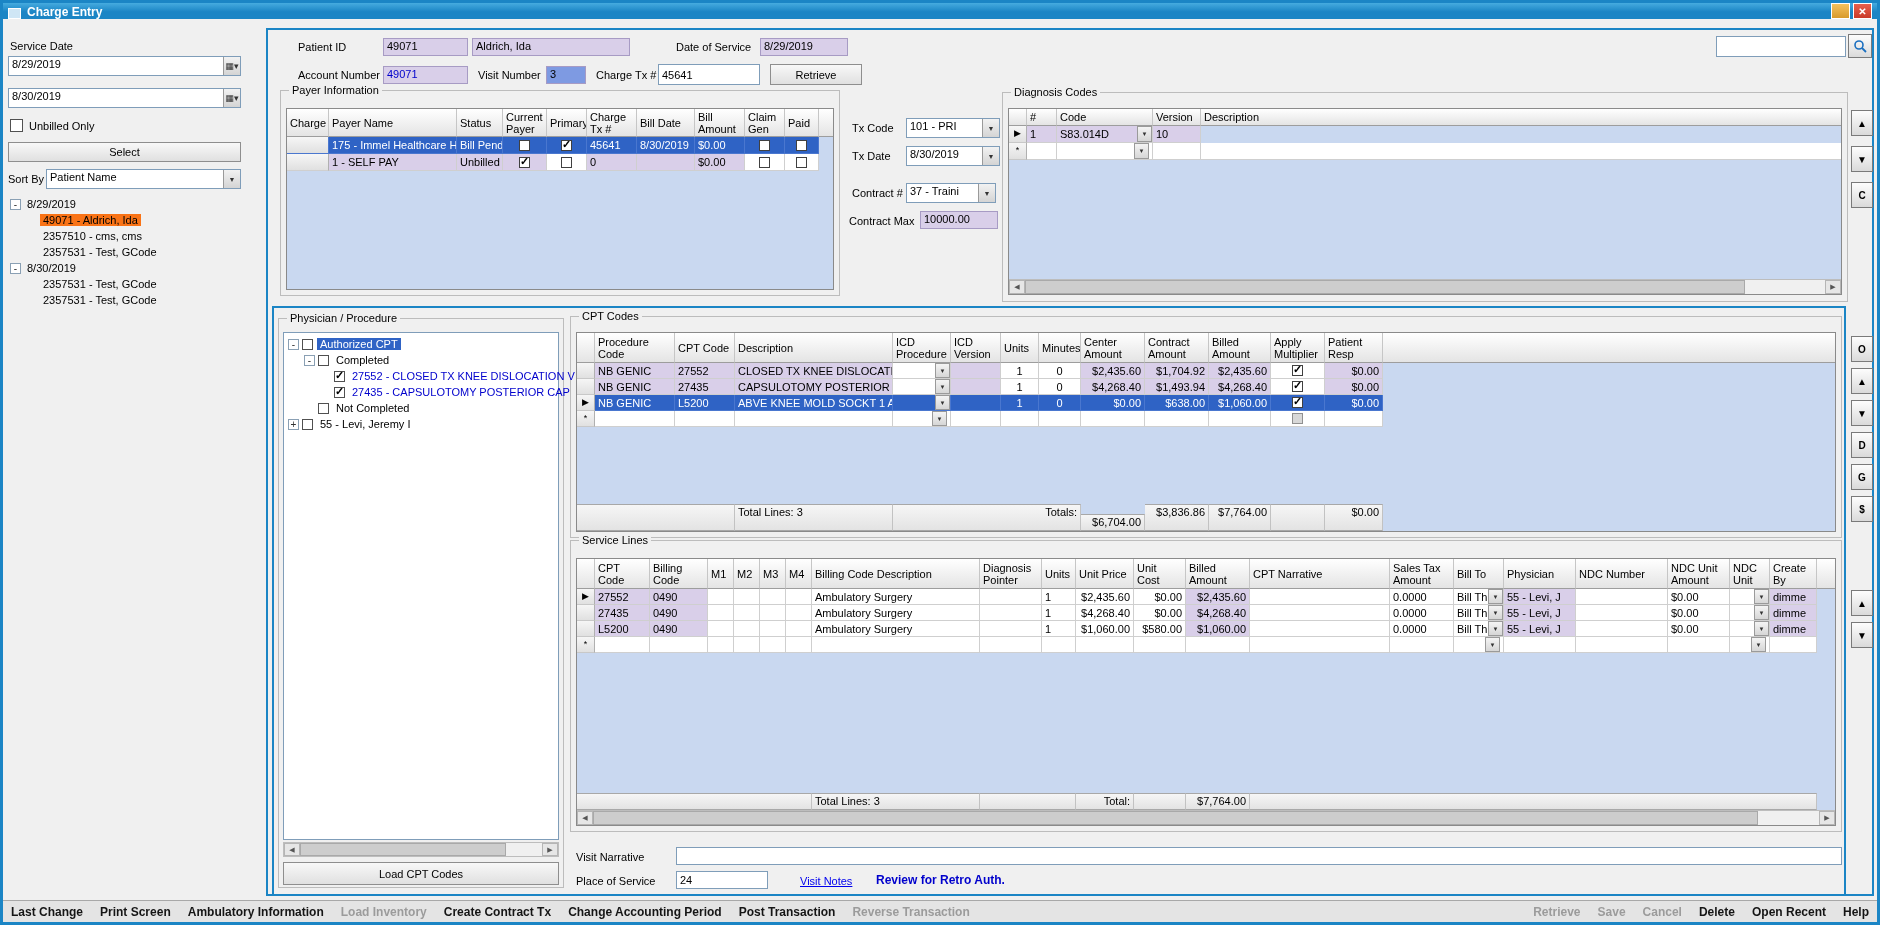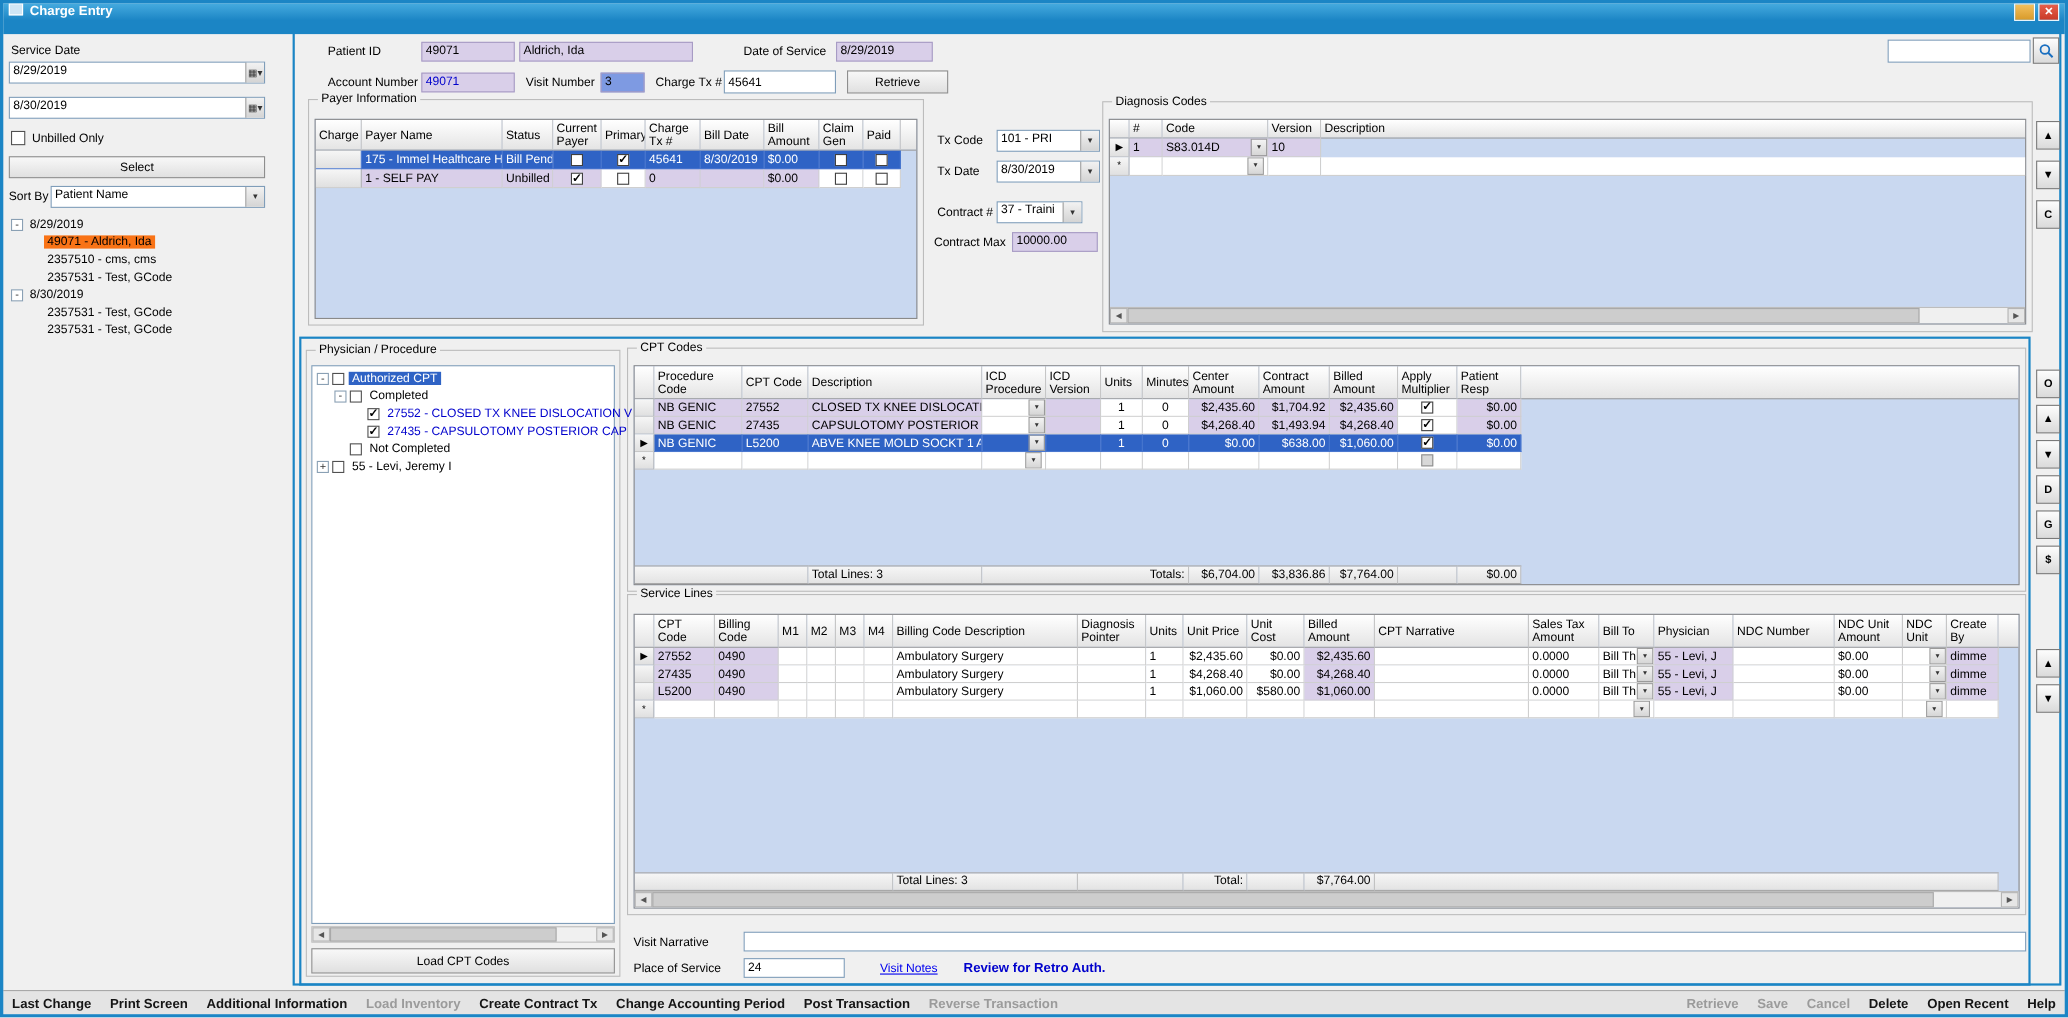--- a/index.html
+++ b/index.html
@@ -1,19 +1,19 @@
 <!DOCTYPE html>
 <html><head>
 <meta charset="utf-8">
 <style>
 *{margin:0;padding:0;box-sizing:border-box}
 html,body{width:1880px;height:925px}
 body{font-family:"Liberation Sans",sans-serif;font-size:11px;background:#f0f0f0;position:relative;overflow:hidden;color:#000}
 .frame{position:absolute;inset:0;border:3px solid #1b85c5;pointer-events:none;z-index:60}
-.titlebar{position:absolute;left:3px;top:3px;right:3px;height:28px;background:linear-gradient(#46abdf,#1b85c5 55%,#1b85c5);display:flex;align-items:flex-start;color:#fff;font-weight:bold;font-size:12px;padding:0 5px;z-index:55}
+.titlebar{position:absolute;left:3px;top:3px;right:3px;height:16px;background:linear-gradient(#46abdf,#1b85c5 55%,#1b85c5);display:flex;align-items:flex-end;color:#fff;font-weight:bold;font-size:12px;padding:0 5px;z-index:55}
 .tb-icon{width:13px;height:11px;border:1px solid #fff;background:#cfe6f5;margin-right:6px}
 .tb-btns{margin-left:auto;display:flex;gap:3px}
 .tb-btn{width:19px;height:16px;border:1px solid #fff;display:flex;align-items:center;justify-content:center;font-size:10px;font-weight:bold;cursor:default}
 .tb-min{background:linear-gradient(#f4c15e,#d89a2a);color:#7a4a00}
 .tb-close{background:linear-gradient(#e8604c,#c93a28);color:#fff}
 .statusbar{position:absolute;left:3px;right:3px;bottom:3px;height:22px;background:#e4e4e4;border-top:1px solid #a8a8a8;display:flex;align-items:center;font-size:12px;font-weight:bold;color:#151515;z-index:55;padding:0 8px}
 .sb-left{display:flex;gap:17px}
 .sb-right{margin-left:auto;display:flex;gap:17px}
 .sb-item{white-space:nowrap}
 .sb-item.dis{color:#9b9b9b}
@@ -223,21 +223,21 @@
 <div class="combo" style="left:906px;top:118px;width:94px;height:20px">
   <span class="txt">101 - PRI</span>
     <span class="ddb2">▼</span>
 </div>
 <span class="lbl" style="left:852px;top:150px">Tx Date</span>
 <div class="combo" style="left:906px;top:146px;width:94px;height:20px">
   <span class="txt">8/30/2019</span>
     <span class="ddb2">▼</span>
 </div>
 <span class="lbl" style="left:852px;top:187px">Contract #</span>
-<div class="combo" style="left:906px;top:183px;width:78px;height:20px">
+<div class="combo" style="left:906px;top:183px;width:90px;height:20px">
   <span class="txt">37 - Traini</span>
     <span class="ddb2">▼</span>
 </div>
 <span class="lbl" style="left:849px;top:215px">Contract Max</span>
 <div class="fld" style="left:920px;top:211px;width:78px;height:18px">10000.00</div>
 
 <div class="grp" style="left:1002px;top:92px;width:846px;height:210px">
   <span class="grp-label">Diagnosis Codes</span>
 </div>
 <div class="grid" id="grid-diag" style="left:1008px;top:108px;width:834px;height:187px">
@@ -424,21 +424,21 @@
       <div class="g-cell w" style="flex: 0 0 62px;"></div>
       <div class="g-cell w c" style="flex: 0 0 54px;">
         <div class="cb dis"></div>
       </div>
       <div class="g-cell w" style="flex: 0 0 58px;"></div>
     </div>
     <div class="gfoot" style="bottom: 0px;">
       <div class="gf-seg" style="flex: 0 0 158px;"></div>
       <div class="gf-seg" style="flex: 0 0 158px;">Total Lines: 3</div>
       <div class="gf-seg r" style="flex: 0 0 188px;">Totals:</div>
-      <div class="gf-seg r" style="flex: 0 0 64px;">$6,704.00</div>
+      <div class="gf-seg r" style="flex: 0 0 64px; margin-top: 10px;">$6,704.00</div>
       <div class="gf-seg r" style="flex: 0 0 64px;">$3,836.86</div>
       <div class="gf-seg r" style="flex: 0 0 62px;">$7,764.00</div>
       <div class="gf-seg" style="flex: 0 0 54px;"></div>
       <div class="gf-seg r" style="flex: 0 0 58px;">$0.00</div>
     </div>
   </div>
 
 <div class="grp" style="left:570px;top:540px;width:1272px;height:292px">
   <span class="grp-label">Service Lines</span>
 </div>
@@ -609,21 +609,21 @@
 <input class="inp" style="left: 676px; top: 847px; width: 1166px; height: 18px;" value="">
 <span class="lbl" style="left:576px;top:875px">Place of Service</span>
 <input class="inp" style="left: 676px; top: 871px; width: 92px; height: 18px;" value="24">
 <span class="link" style="left:800px;top:875px">Visit Notes</span>
 <span class="retro" style="left:876px;top:873px">Review for Retro Auth.</span>
 
 <div class="statusbar">
   <div class="sb-left" id="sb-left">
       <span class="sb-item">Last Change</span>
       <span class="sb-item">Print Screen</span>
-      <span class="sb-item">Additional Information</span>
+      <span class="sb-item">Ambulatory Information</span>
       <span class="sb-item dis">Load Inventory</span>
       <span class="sb-item">Create Contract Tx</span>
       <span class="sb-item">Change Accounting Period</span>
       <span class="sb-item">Post Transaction</span>
       <span class="sb-item dis">Reverse Transaction</span>
     </div>
   <div class="sb-right" id="sb-right">
       <span class="sb-item dis">Retrieve</span>
       <span class="sb-item dis">Save</span>
       <span class="sb-item dis">Cancel</span>

